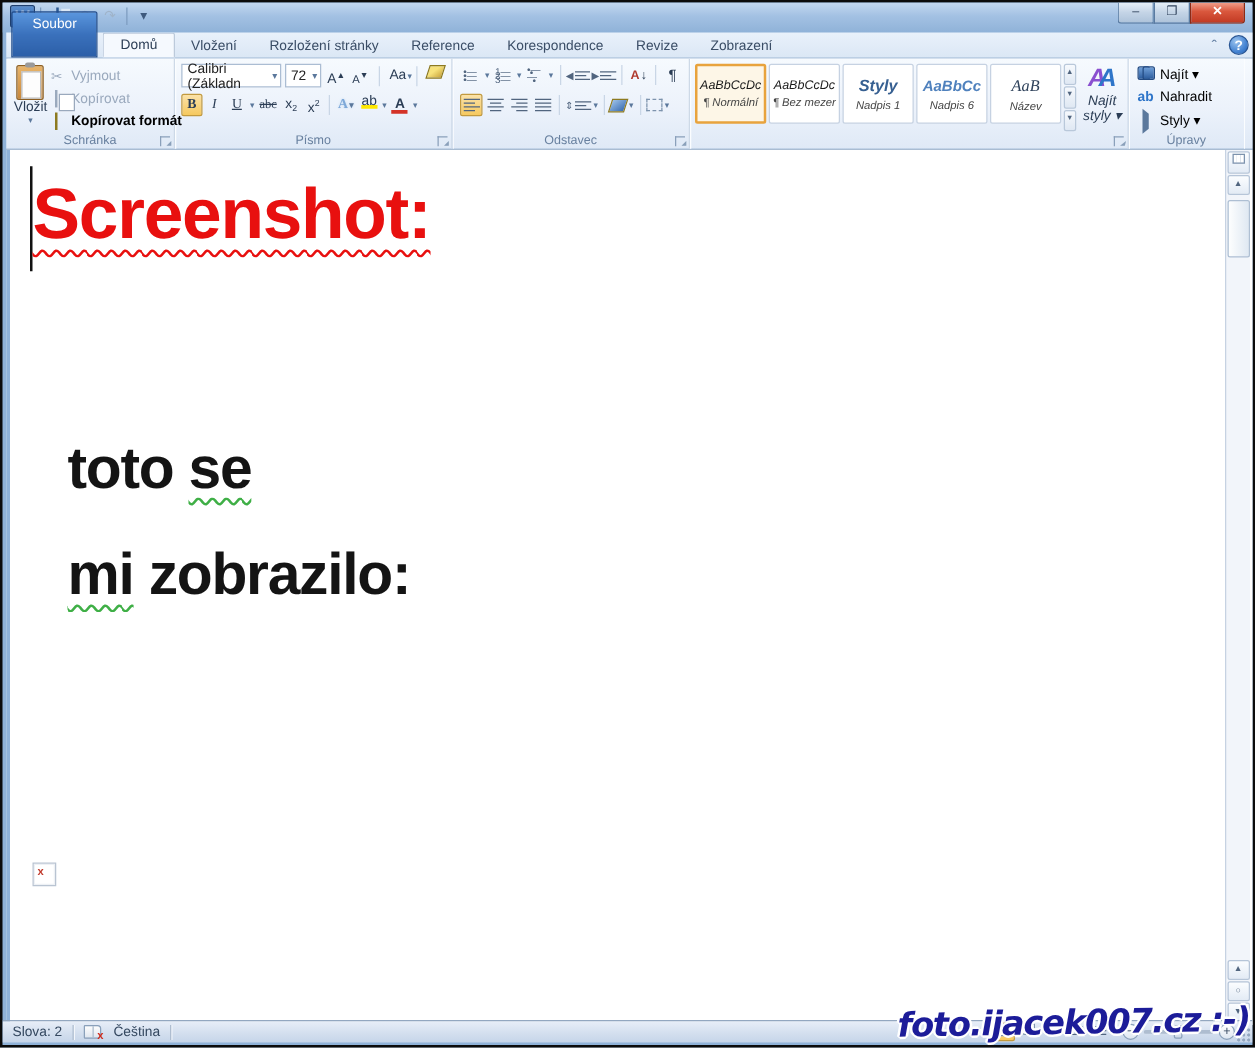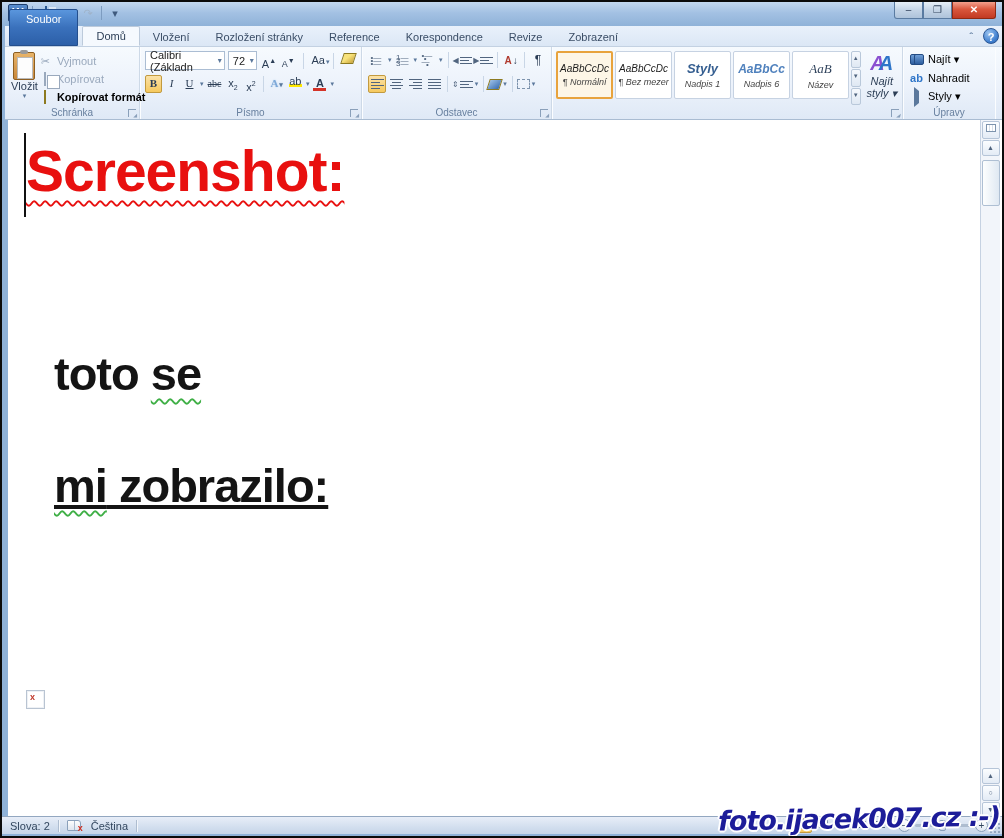--- a/index.html
+++ b/index.html
@@ -126,21 +126,21 @@
   .ico-select { width:0; height:0; border-left:5px solid #5b789c; border-top:4px solid transparent; border-bottom:4px solid transparent; transform:rotate(35deg); }
 
   
   .docarea { position:absolute; left:3px; top:118px; width:998px; height:700px; background:#fff; border-left:3px solid #8fb2d8; }
   .page { position:absolute; left:3px; top:0; right:23px; bottom:0; background:#fff; overflow:hidden; }
   .caret { position:absolute; left:13px; top:13px; width:2px; height:84px; background:#111; }
   .doc-h1 { position:absolute; left:15px; top:18px; font-size:57px; font-weight:bold; color:#e8100f;
     text-decoration:underline wavy #e8100f 2px; text-underline-offset:9px; letter-spacing:-1px; }
   .doc-line { position:absolute; left:15px; font-size:47px; font-weight:bold; color:#141414; letter-spacing:-1px;margin-left:28px; }
   .doc-line2 { top:226px; }
-  .doc-line3 { top:338px;text-decoration:underline; }
+  .doc-line3 { top:311px; }
   .sq-green { text-decoration:underline wavy #3faf46 2px; text-underline-offset:8px; }
   .img-placeholder { position:absolute; left:15px; top:570px; width:19px; height:19px; background:#fff; border:1px solid #b9c4d2; box-shadow:inset 0 0 0 1px #eef1f5; }
   .img-placeholder .redx { position:absolute; left:3px; top:1px; color:#c0392b; font-size:9px; font-weight:bold; }
 
   
   .vscroll { position:absolute; top:0; right:3px; width:20px; bottom:0; background:#f2f5fa; border-left:1px solid #c6d2e2; }
   .sc-btn { width:18px; height:16px; margin:1px auto; background:linear-gradient(#fbfdff,#e3ebf5); border:1px solid #b6c5d8; border-radius:2px;
     font-size:7px; color:#51657f; text-align:center; line-height:14px; }
   .ruler-toggle { height:18px; line-height:16px; }
   .ruler-glyph { display:inline-block; width:10px; height:8px; border:1px solid #7d93ad; background:repeating-linear-gradient(90deg,#fff,#fff 2px,#aebfd3 3px); }

